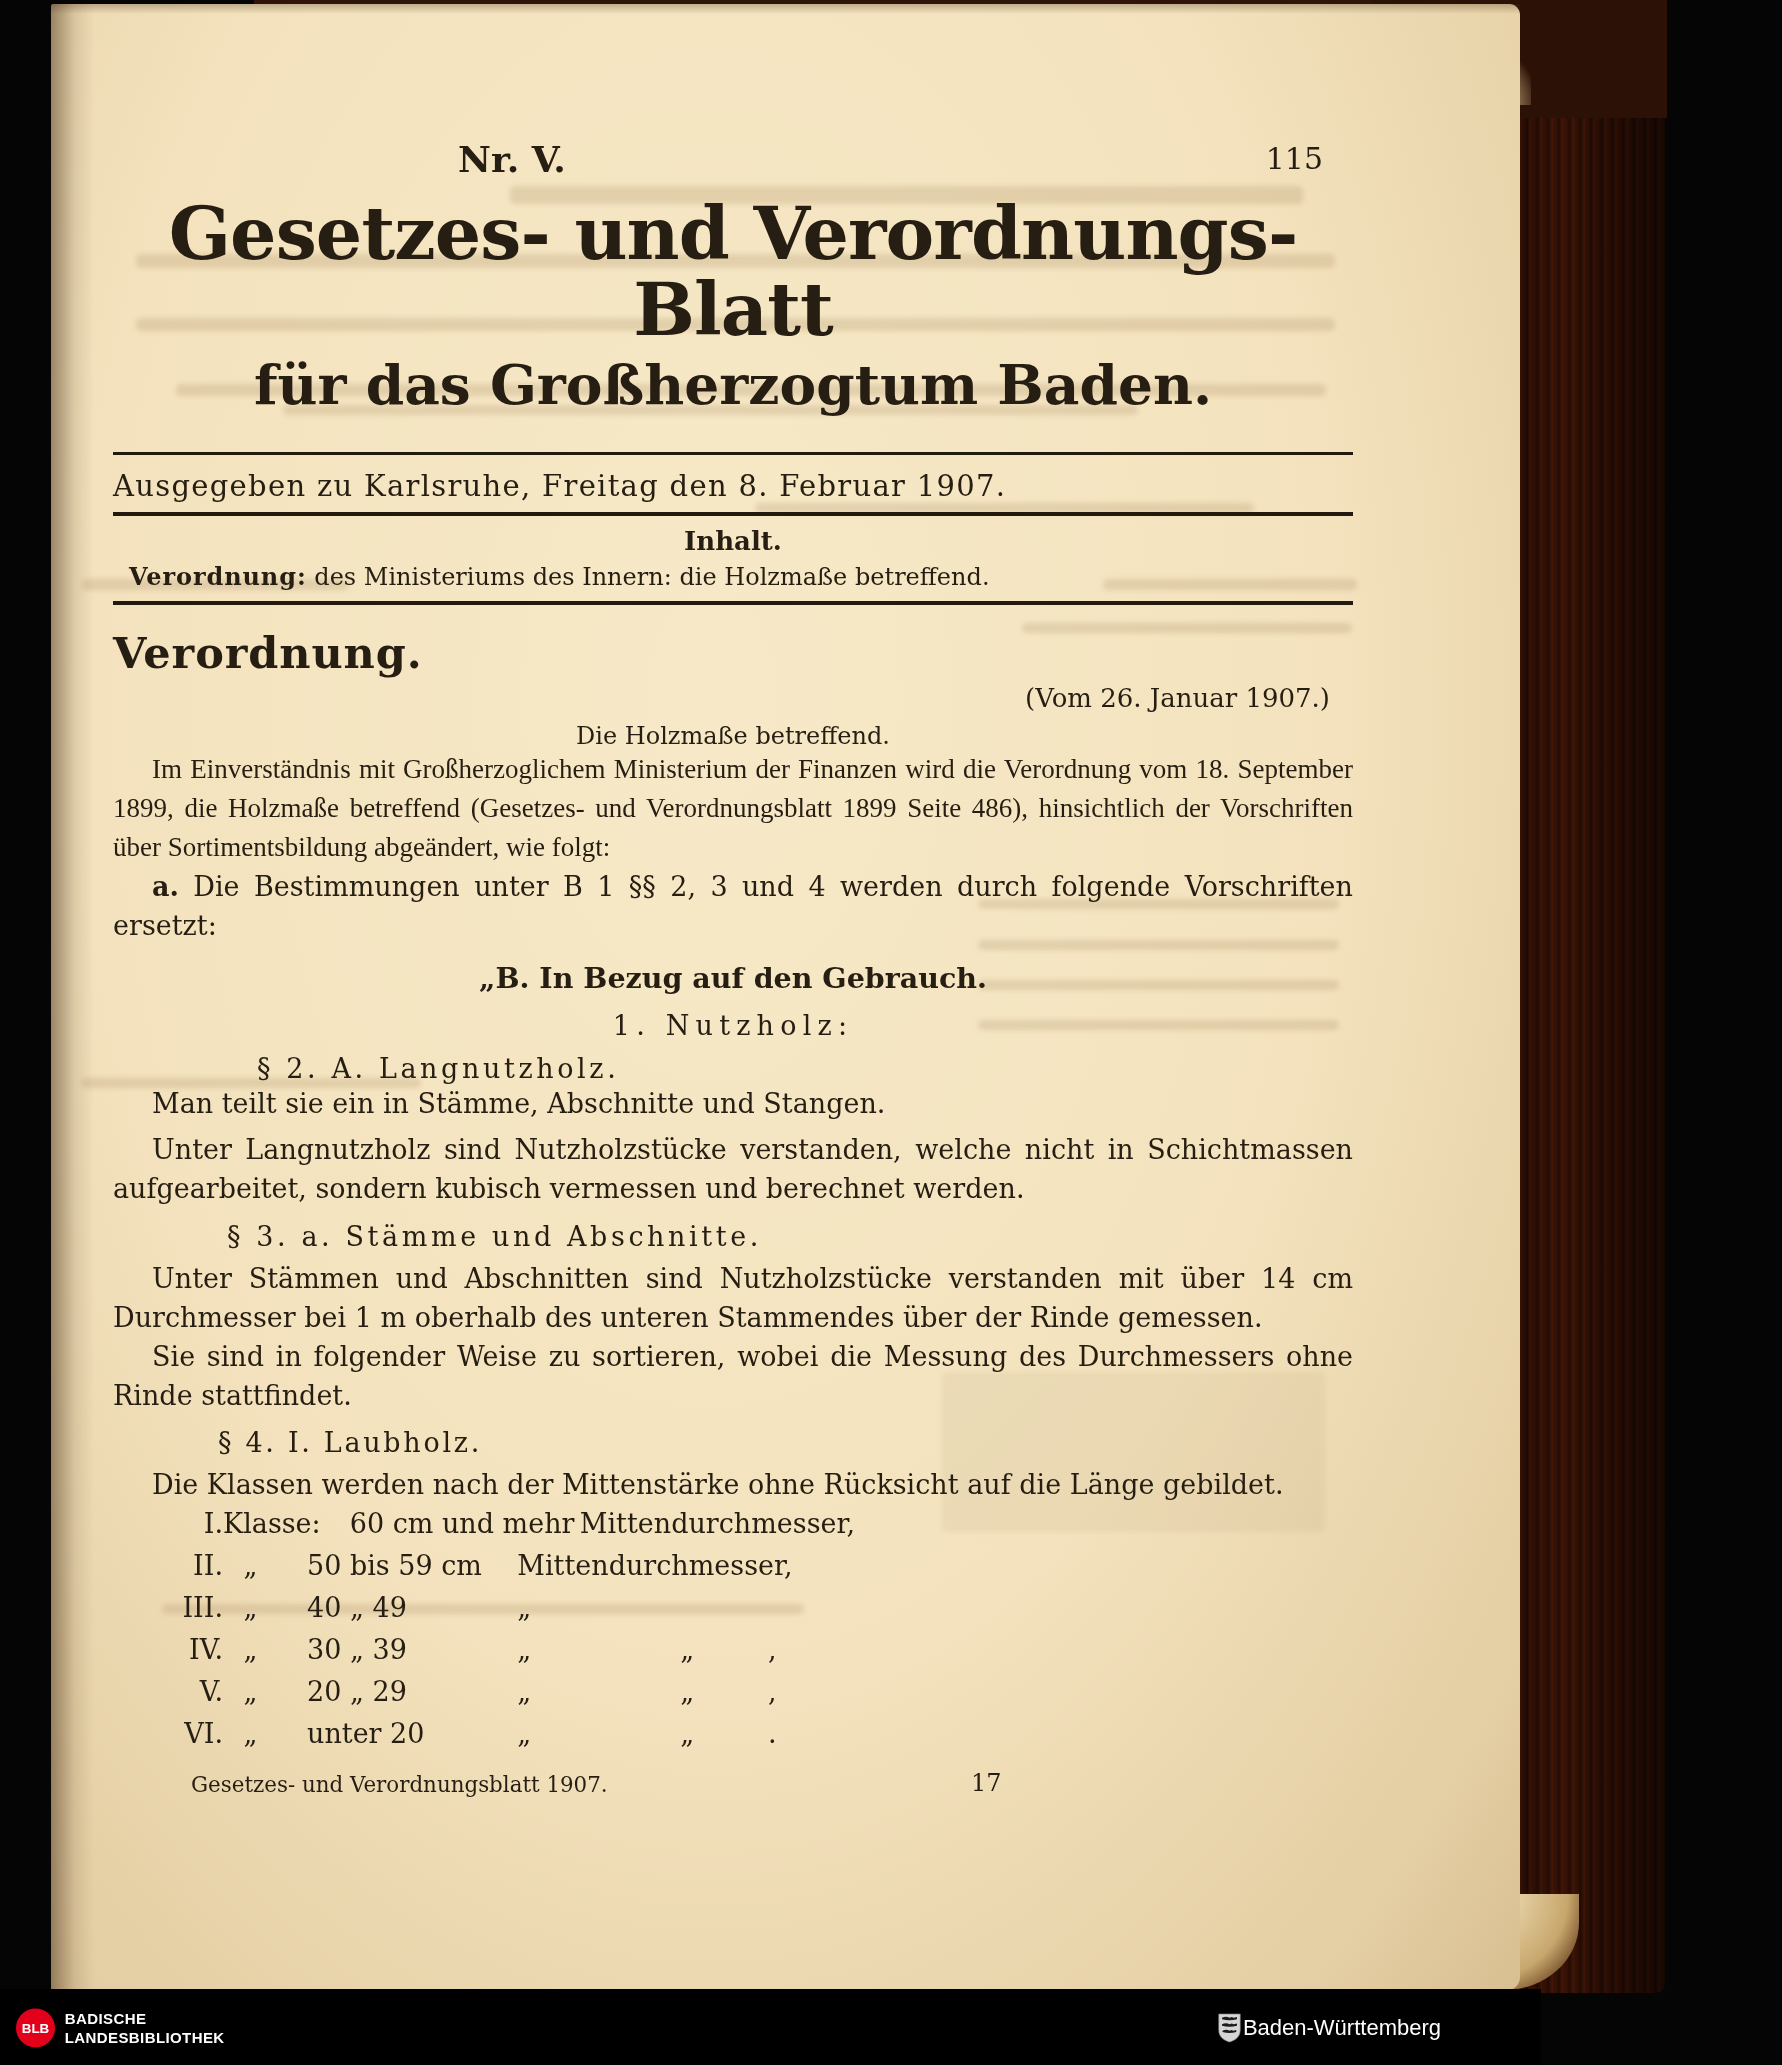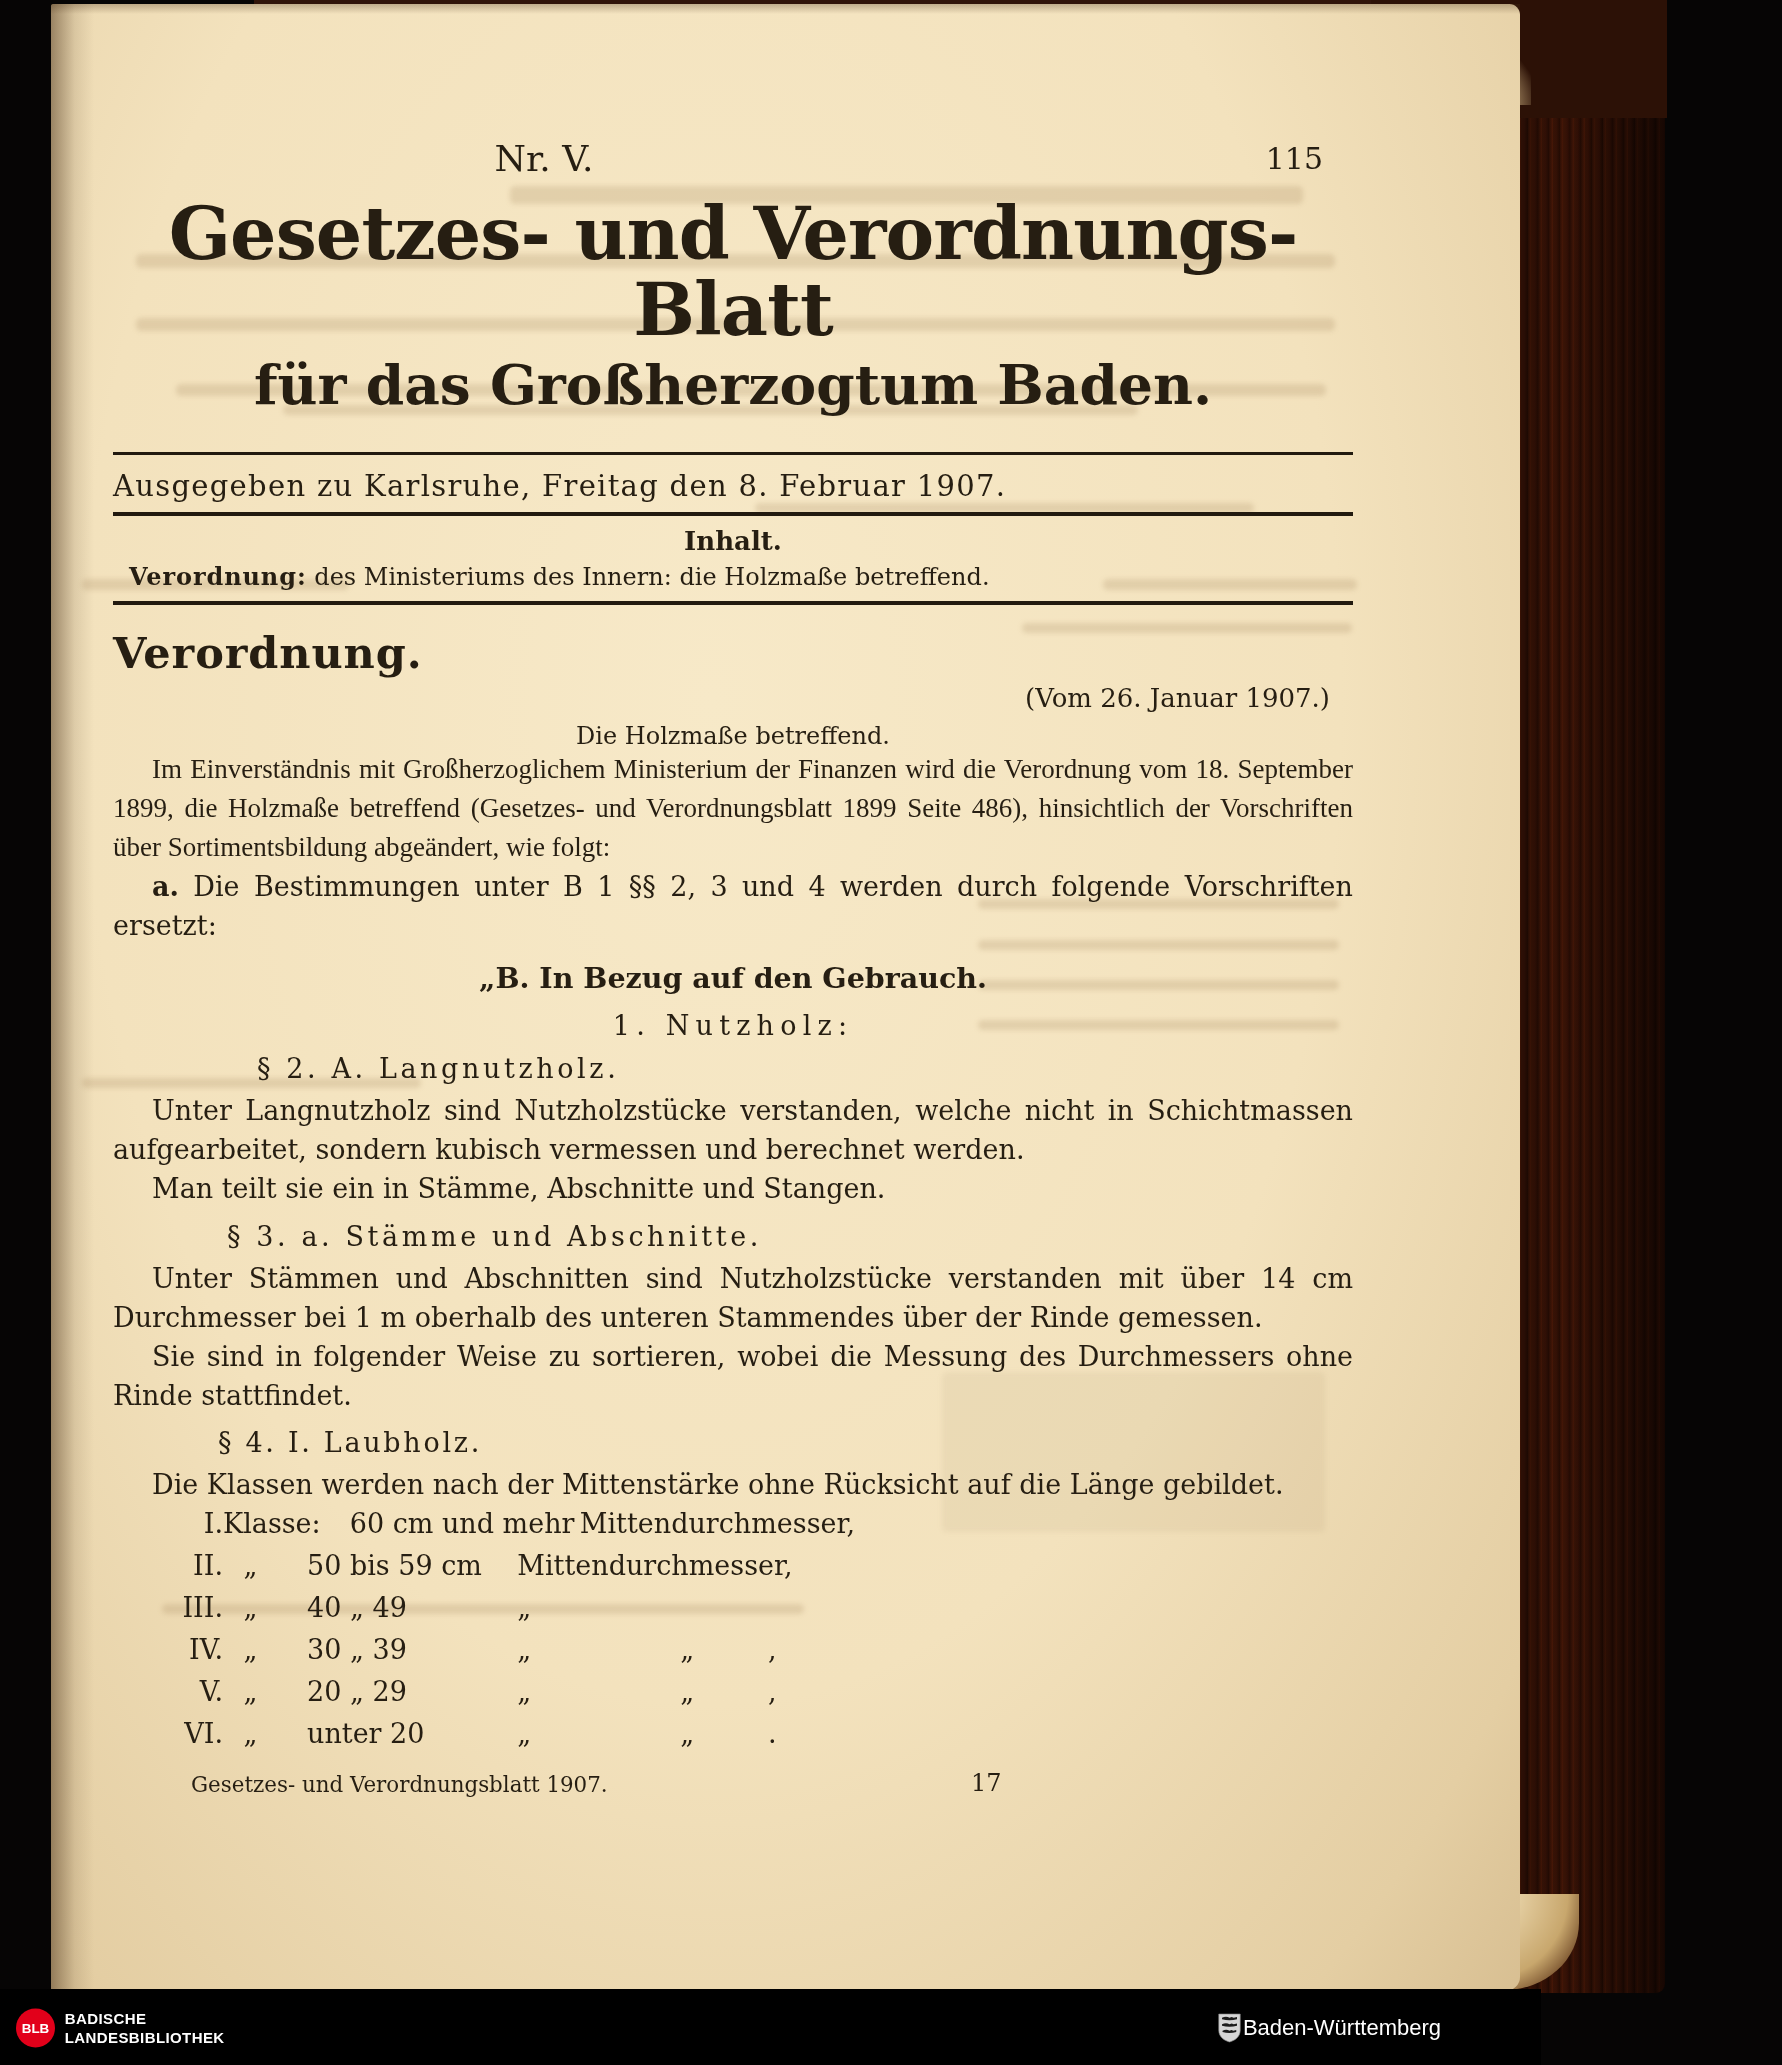--- a/index.html
+++ b/index.html
@@ -65,21 +65,21 @@
   .ghost.block { background:rgba(128,94,50,0.07); }
 
   
   .content {
     position:absolute; left:62px; top:0; width:1240px;
     color:#261e12;
   }
   .hdr { margin-top:134px; position:relative; height:46px; }
   .issue-no {
     position:absolute; left:399px; transform:translateX(-50%);
-    font-size:36px; font-weight:400;margin-left:32px;
+    font-size:36px; font-weight:700;
   }
   .page-no { position:absolute; right:30px; top:3.6px; font-size:30px; }
 
   .title1 {
     margin-top:12.5px; text-align:center;
     font-size:73px; font-weight:800; line-height:1.04; letter-spacing:-0.9px;
   }
   .title2 {
     margin-top:7.1px; text-align:center;
     font-size:55px; font-weight:800; line-height:1.1;
@@ -210,22 +210,22 @@
 
     <p class="para">
       <b>a.</b>
       <span>Die Bestimmungen unter B 1 §§ 2, 3 und 4 werden durch folgende Vorschriften ersetzt:</span>
     </p>
 
     <div class="b-head">„B. In Bezug auf den Gebrauch.</div>
     <div class="nutz-head">1. Nutzholz:</div>
 
     <div class="sec-head s2">§ 2. A. Langnutzholz.</div>
+    <p class="para">Man teilt sie ein in Stämme, Abschnitte und Stangen.</p>
     <p class="para after-head">Unter Langnutzholz sind Nutzholzstücke verstanden, welche nicht in Schichtmassen aufgearbeitet, sondern kubisch vermessen und berechnet werden.</p>
-    <p class="para">Man teilt sie ein in Stämme, Abschnitte und Stangen.</p>
 
     <div class="sec-head s3">§ 3. a. Stämme und Abschnitte.</div>
     <p class="para after-head">Unter Stämmen und Abschnitten sind Nutzholzstücke verstanden mit über 14 cm Durchmesser bei 1 m oberhalb des unteren Stammendes über der Rinde gemessen.</p>
     <p class="para">Sie sind in folgender Weise zu sortieren, wobei die Messung des Durchmessers ohne Rinde stattfindet.</p>
 
     <div class="sec-head s4">§ 4. I. Laubholz.</div>
     <p class="para after-head">Die Klassen werden nach der Mittenstärke ohne Rücksicht auf die Länge gebildet.</p>
 
     <div class="size-rows">
       <div class="size-row">

